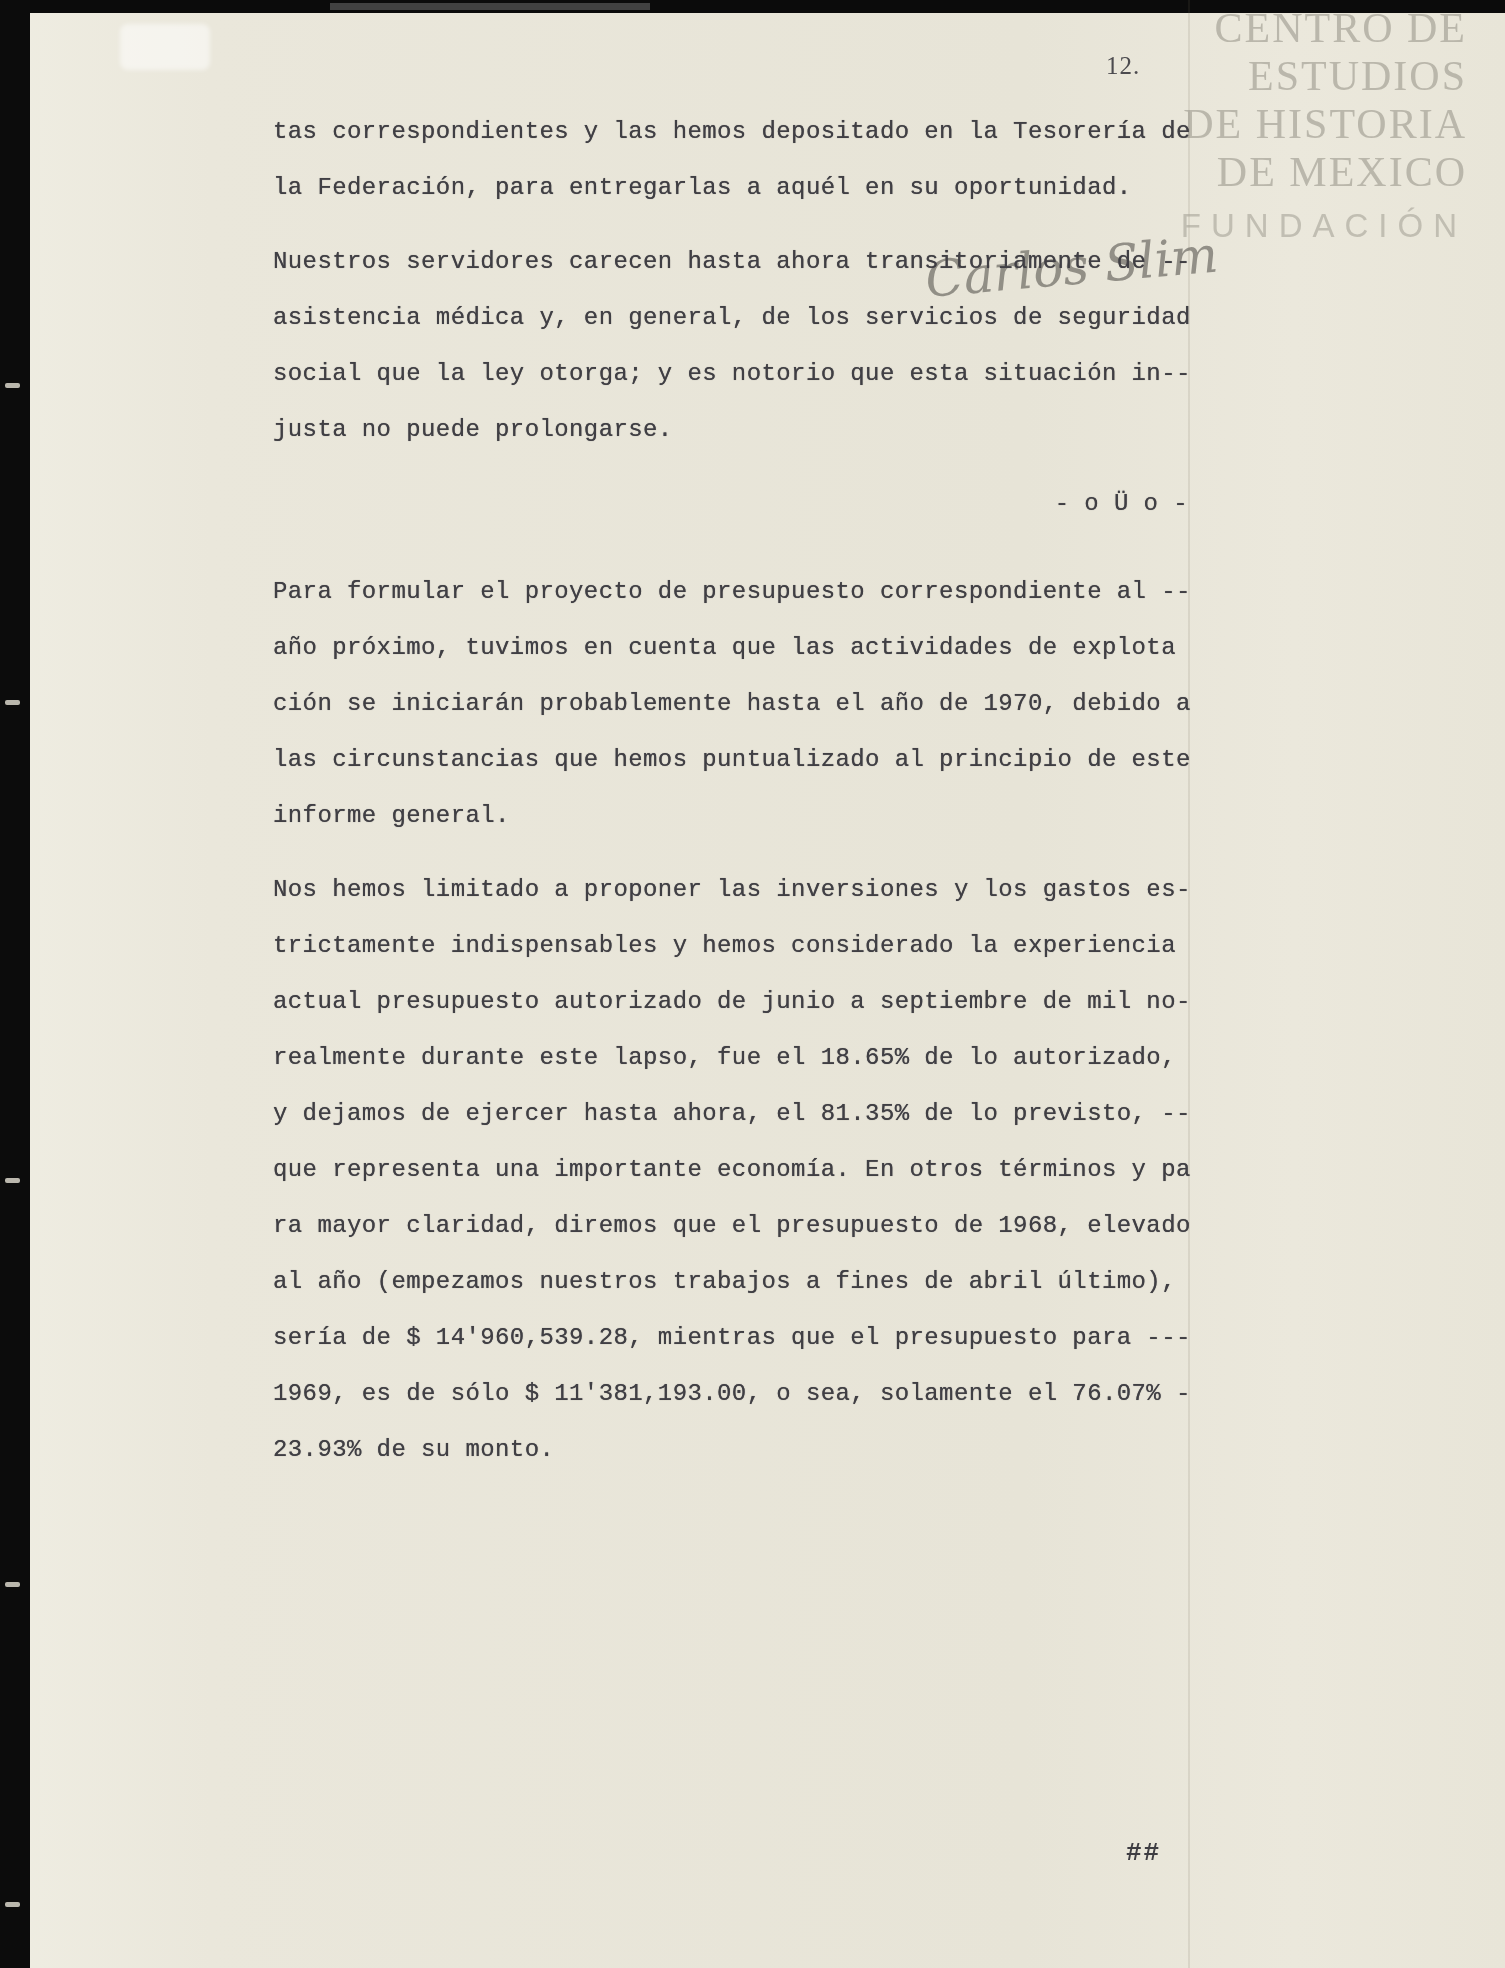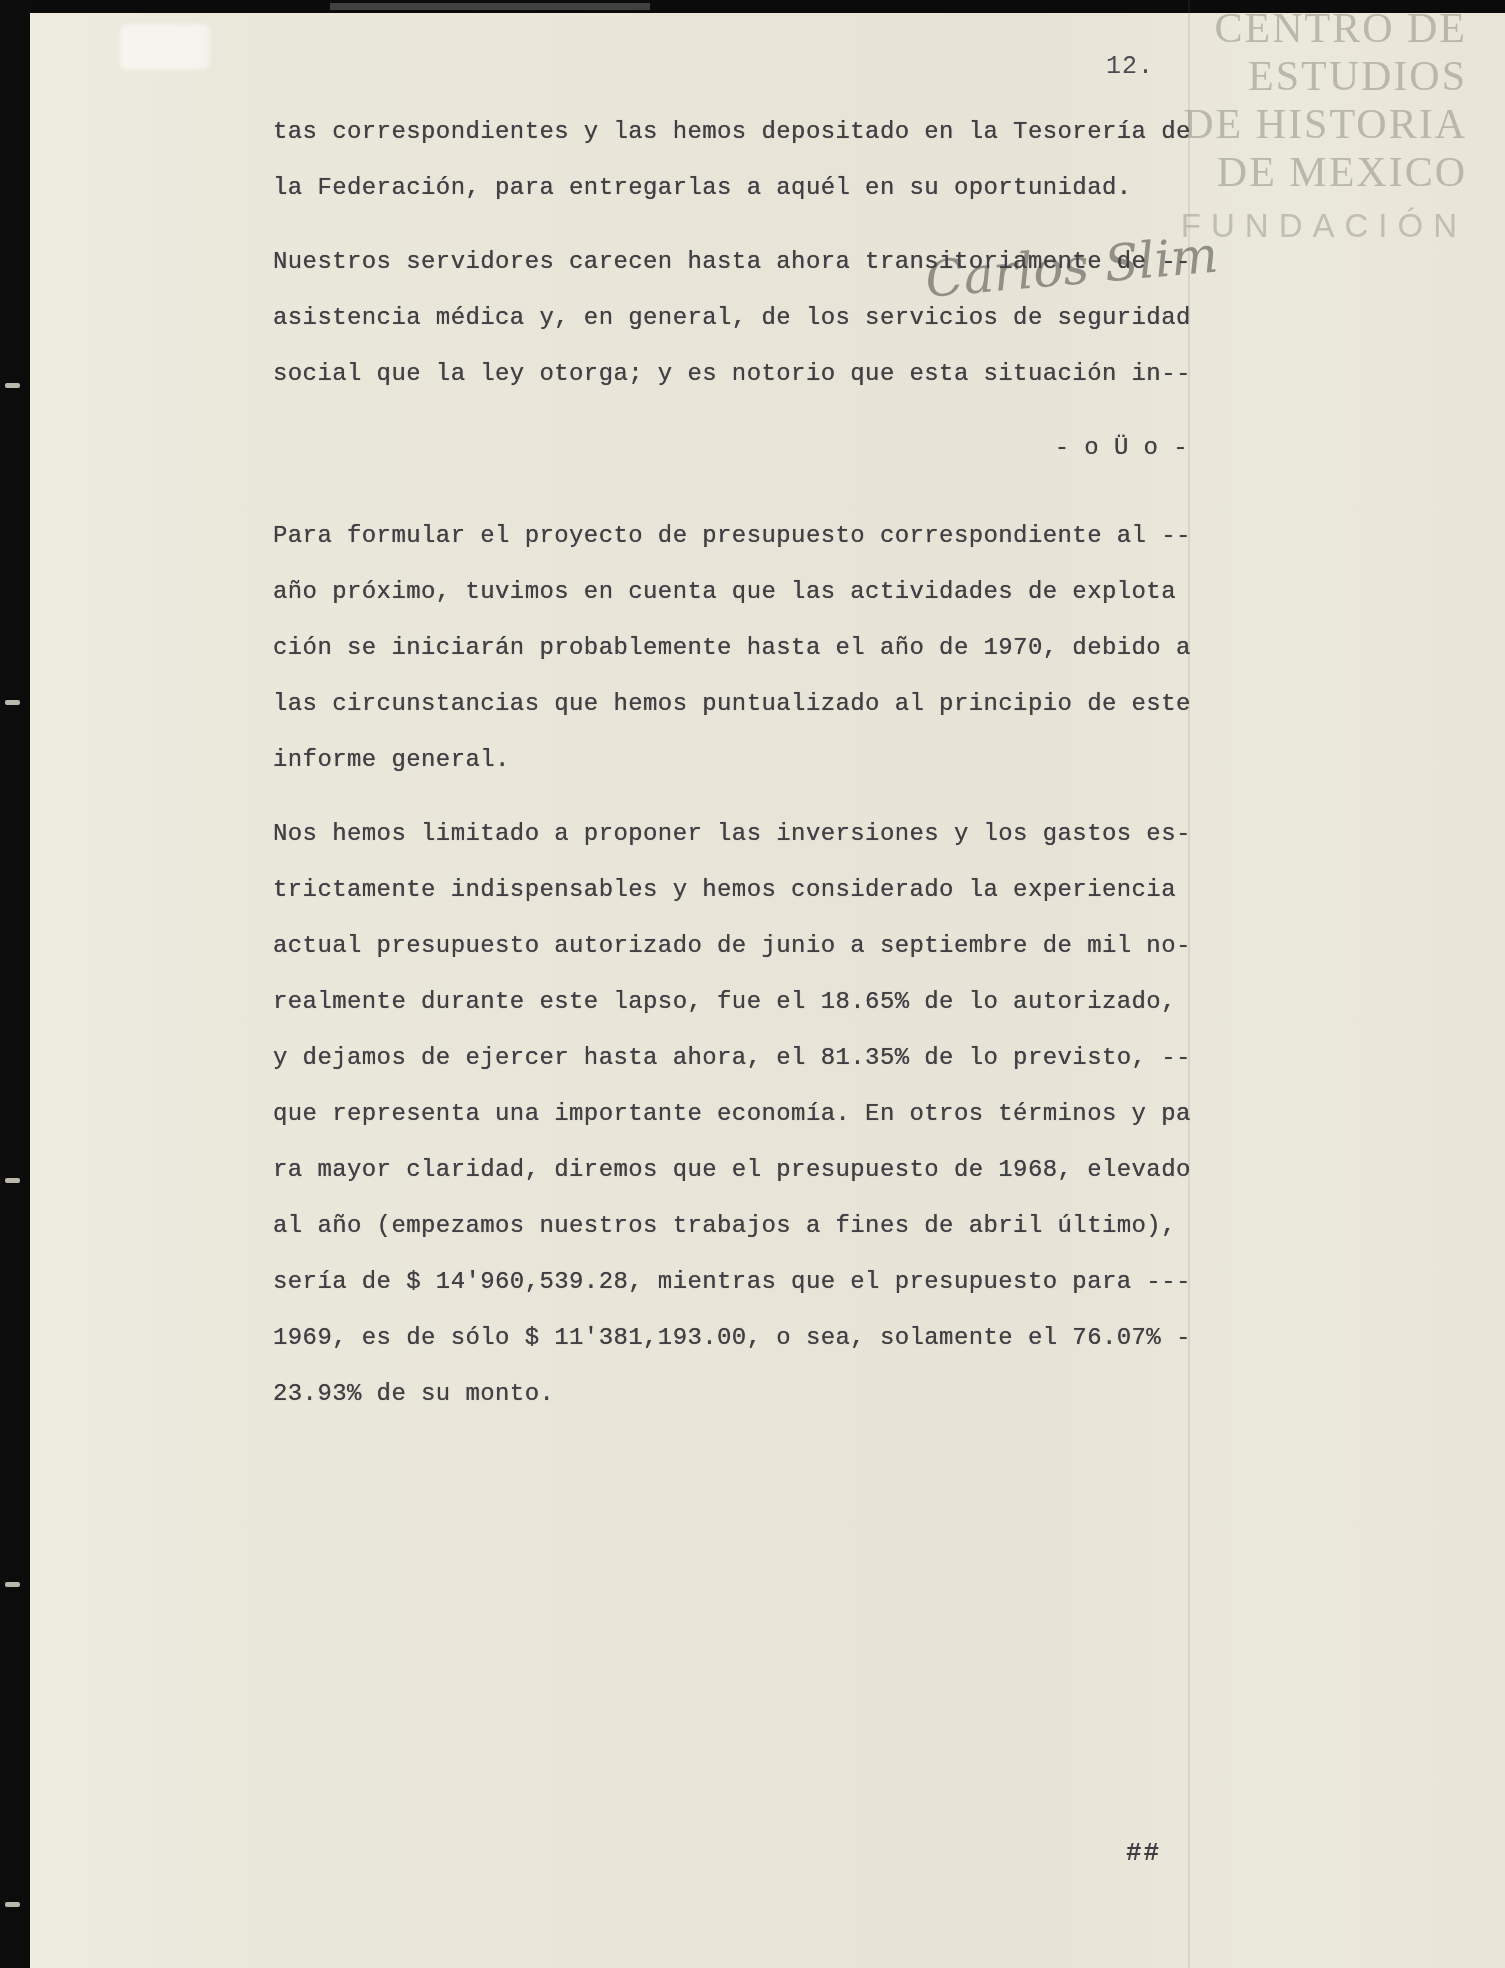--- a/index.html
+++ b/index.html
@@ -40,21 +40,21 @@
     font-style:italic;font-size:50px;
     color:rgba(112,110,102,0.72);
     transform:rotate(-5deg);
     white-space:nowrap;
     user-select:none;
   }
 
   
   .page-number{
     position:absolute;top:52px;left:1106px;
-    font-size:25px;color:#4c4b4f;letter-spacing:1px;
+    font-size:25px;color:#4c4b4f;letter-spacing:1px;font-family:Liberation Serif, serif;
   }
   .text-body{
     position:absolute;top:118px;left:273px;width:915px;
     font-size:24px;color:#403f44;
     text-shadow:0 0 0.7px rgba(62,61,66,0.85);
     letter-spacing:0.4px;
   }
   .para{margin-bottom:18px;}
   .para.separator{text-align:right;margin-top:14px;margin-bottom:32px;}
   .line{height:56px;white-space:pre;}
@@ -92,20 +92,21 @@
 
   <div class="text-body" id="text-body">
       <div class="para">
         <div class="line">tas correspondientes y las hemos depositado en la Tesorería de</div>
         <div class="line">la Federación, para entregarlas a aquél en su oportunidad.</div>
       </div>
       <div class="para">
         <div class="line">Nuestros servidores carecen hasta ahora transitoriamente de --</div>
         <div class="line">asistencia médica y, en general, de los servicios de seguridad</div>
         <div class="line">social que la ley otorga; y es notorio que esta situación in--</div>
+        <div class="line">justa no puede prolongarse.</div>
       </div>
       <div class="para separator">
         <div class="line">- o Ü o -</div>
       </div>
       <div class="para">
         <div class="line">Para formular el proyecto de presupuesto correspondiente al --</div>
         <div class="line">año próximo, tuvimos en cuenta que las actividades de explota</div>
         <div class="line">ción se iniciarán probablemente hasta el año de 1970, debido a</div>
         <div class="line">las circunstancias que hemos puntualizado al principio de este</div>
         <div class="line">informe general.</div>

